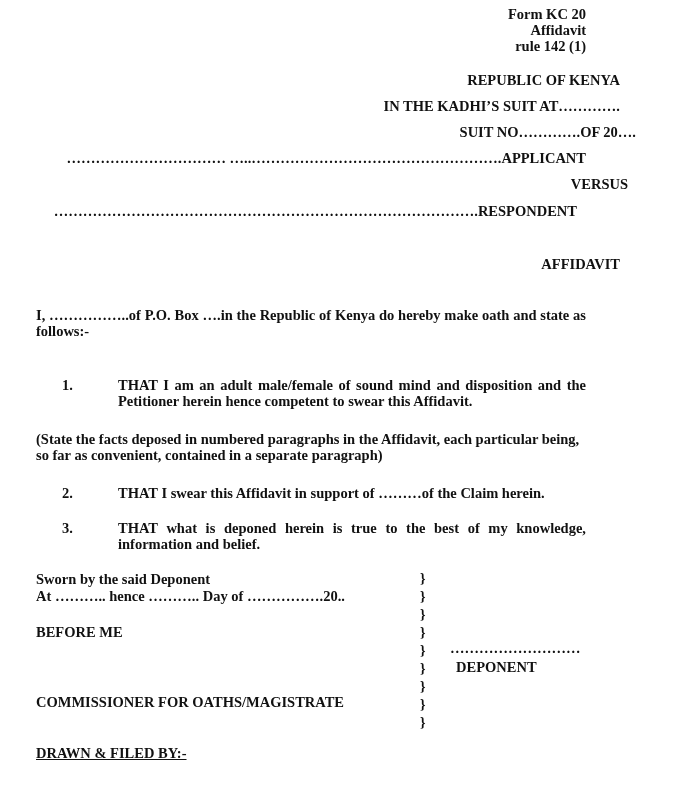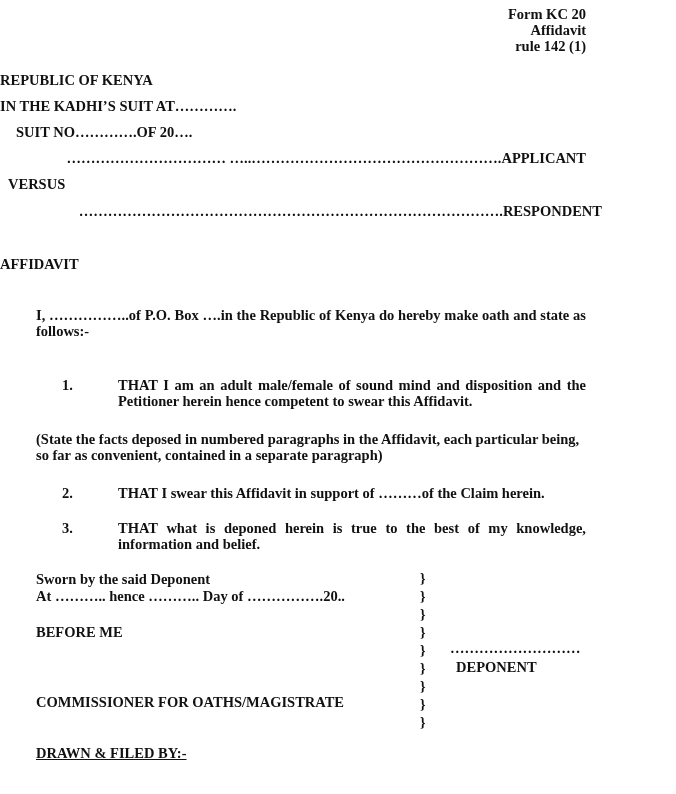--- a/index.html
+++ b/index.html
@@ -3,21 +3,21 @@
   <meta charset="utf-8">
   <style>
     html, body { margin: 0; padding: 0; background: #ffffff; }
     body {
       width: 676px; height: 794px; position: relative; overflow: hidden;
       font-family: "Liberation Serif", serif; color: #111111;
       font-size: 14.5px;
     }
     .abs { position: absolute; white-space: nowrap; }
     .bold { font-weight: bold; }
-    .center { left: 0; width: 620px; text-align: left; }
+    .center { left: 0; width: 620px; text-align: right; }
     .right-meta { right: 100px; text-align: right; font-weight: bold; line-height: 16px; }
     .para { position: absolute; font-weight: bold; line-height: 16px; }
     .justify { text-align: justify; text-align-last: left; }
     .brace { position: absolute; left: 420px; font-weight: bold; font-size: 14px; line-height: 18px; }
     .underline { text-decoration: underline; }
   </style>
 </head>
 <body>
 
 <div class="abs right-meta" style="top:6px; right:90px;">
@@ -25,21 +25,21 @@
   <div>Affidavit</div>
   <div>rule 142 (1)</div>
 </div>
 
 <div class="abs center bold" style="top:72px;">REPUBLIC OF KENYA</div>
 <div class="abs center bold" style="top:98px;">IN THE KADHI’S SUIT AT………….</div>
 <div class="abs center bold" style="top:124px;padding-left:16px;">SUIT NO………….OF 20….</div>
 
 <div class="abs bold" style="top:150px; left:36px; width:550px; text-align:right; overflow:hidden;">…………………………… …..…………………………………………….APPLICANT</div>
 <div class="abs center bold" style="top:176px;padding-left:8px;">VERSUS</div>
-<div class="abs bold" style="top:203px; left:52px; width:550px; text-align:right; overflow:hidden;">…………………………………………………………………………….RESPONDENT</div>
+<div class="abs bold" style="top:203px; left:27px; width:550px; text-align:right; overflow:hidden;">…………………………………………………………………………….RESPONDENT</div>
 
 <div class="abs center bold" style="top:256px;">AFFIDAVIT</div>
 
 <div class="para justify" style="top:307px; left:36px; width:550px;">I, ……………..of P.O. Box ….in the Republic of Kenya do hereby make oath and state as follows:-</div>
 
 <div class="para" style="top:377px; left:62px;">1.</div>
 <div class="para justify" style="top:377px; left:118px; width:468px;">THAT I am an adult male/female of sound mind and disposition and the Petitioner herein hence competent to swear this Affidavit.</div>
 
 <div class="para" style="top:431px; left:36px; width:550px;">(State the facts deposed in numbered paragraphs in the Affidavit, each particular being, so far as convenient, contained in a separate paragraph)</div>
 

